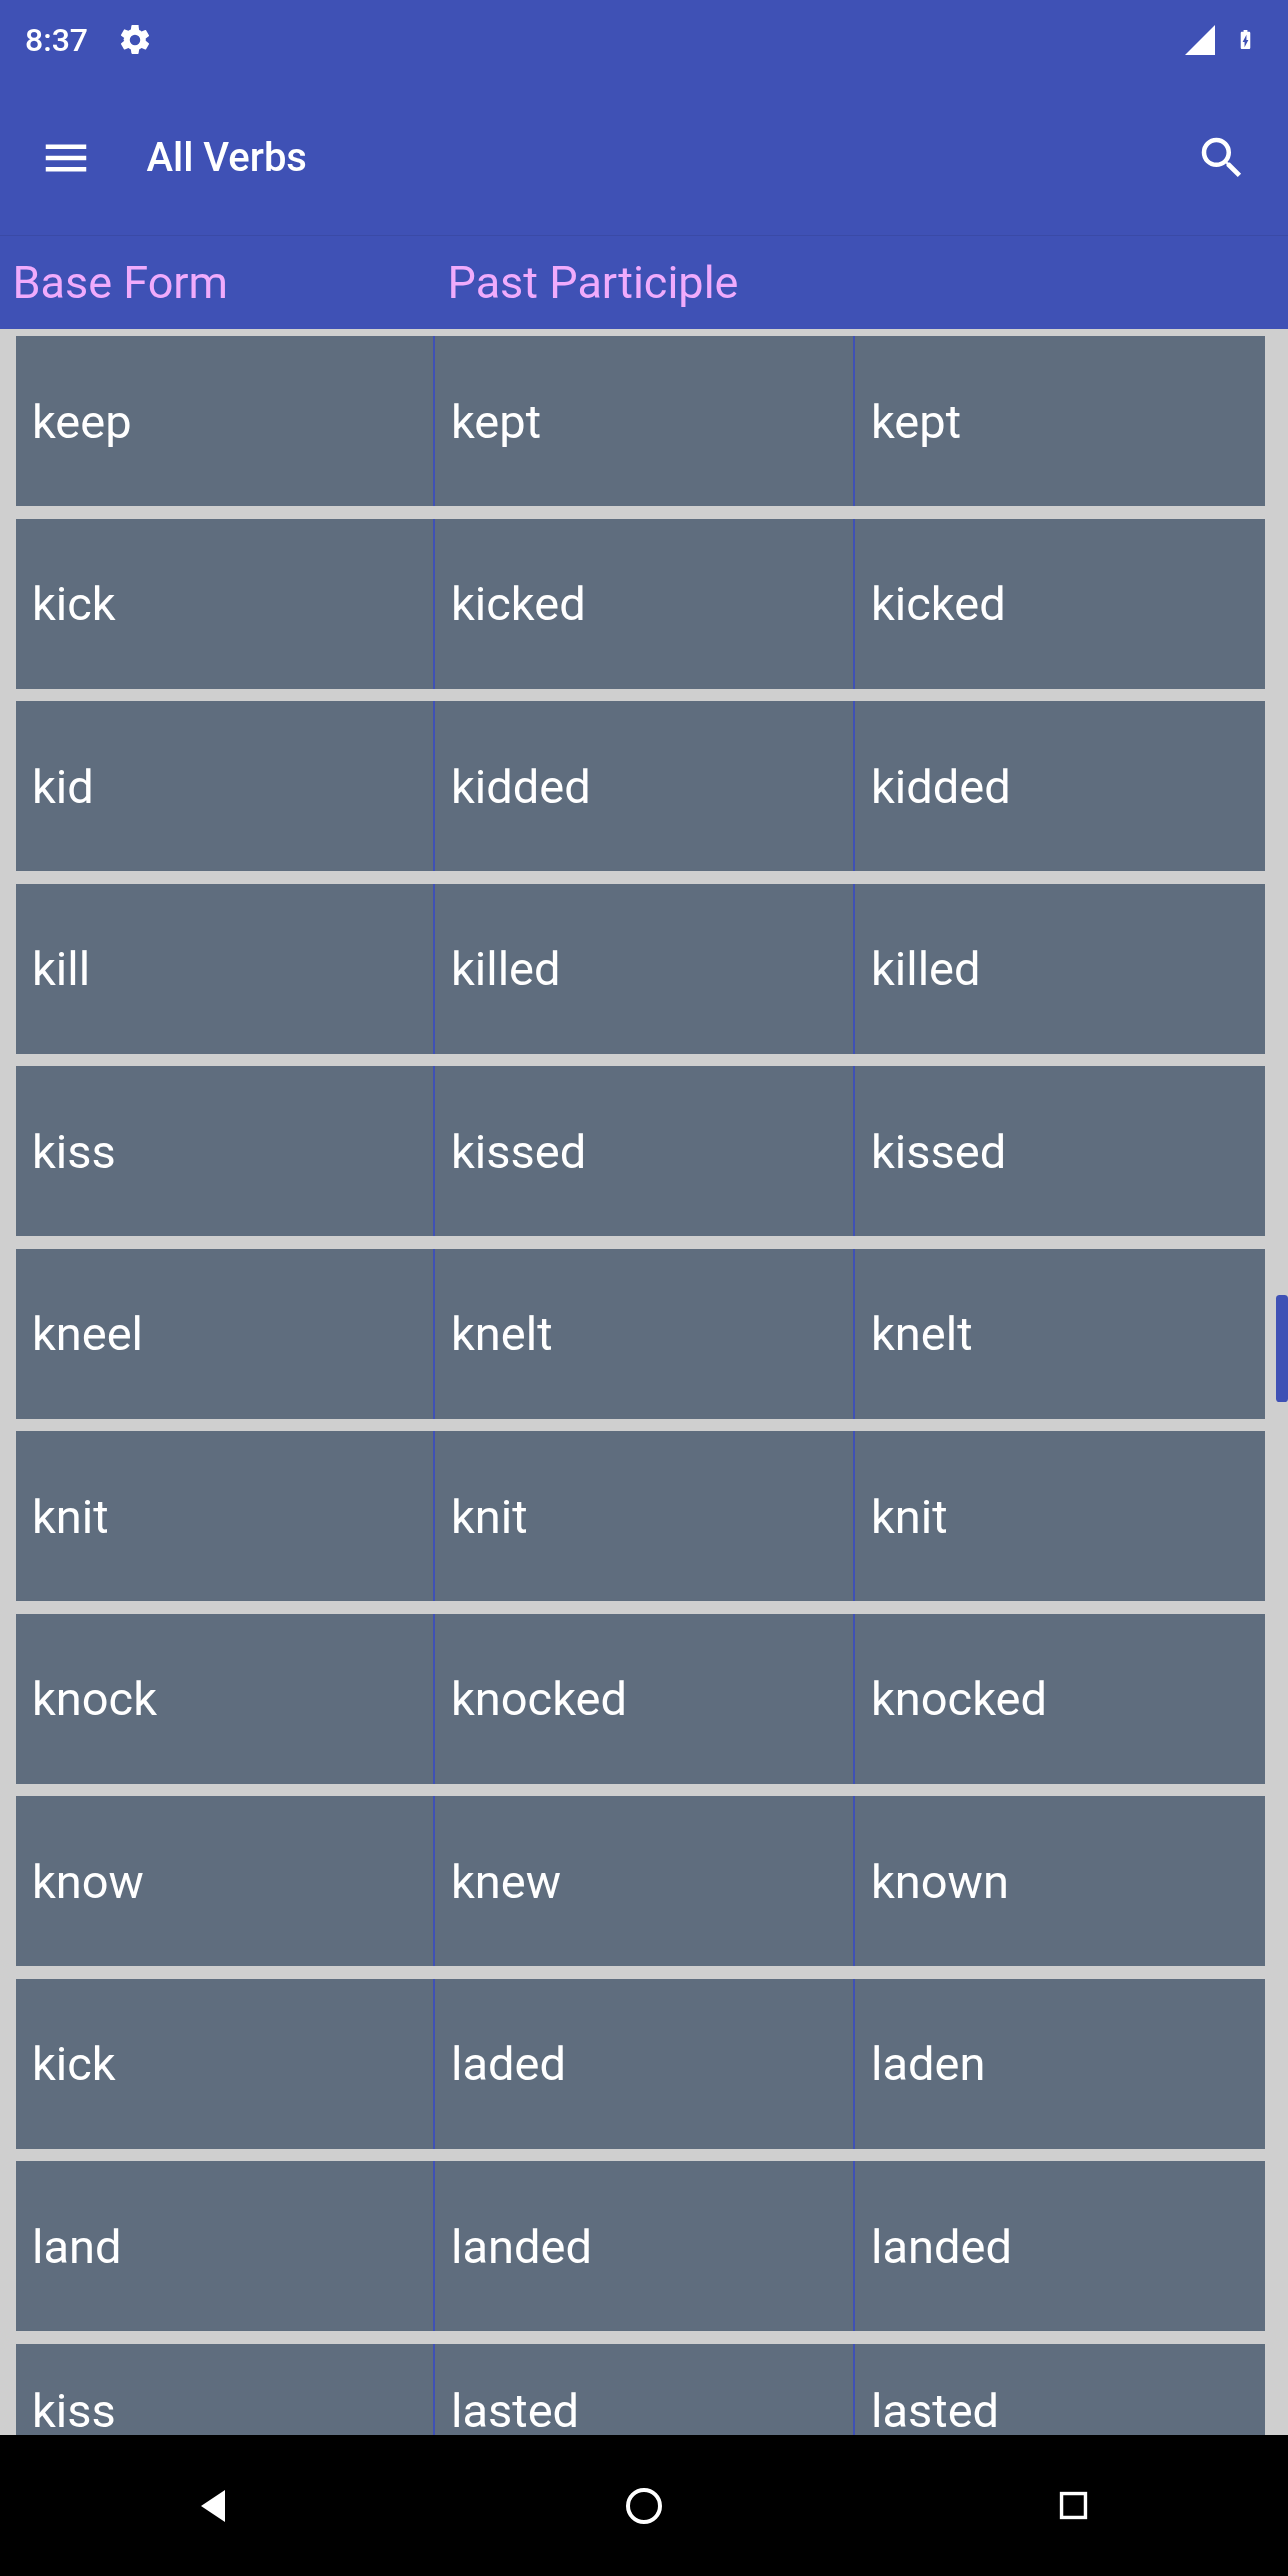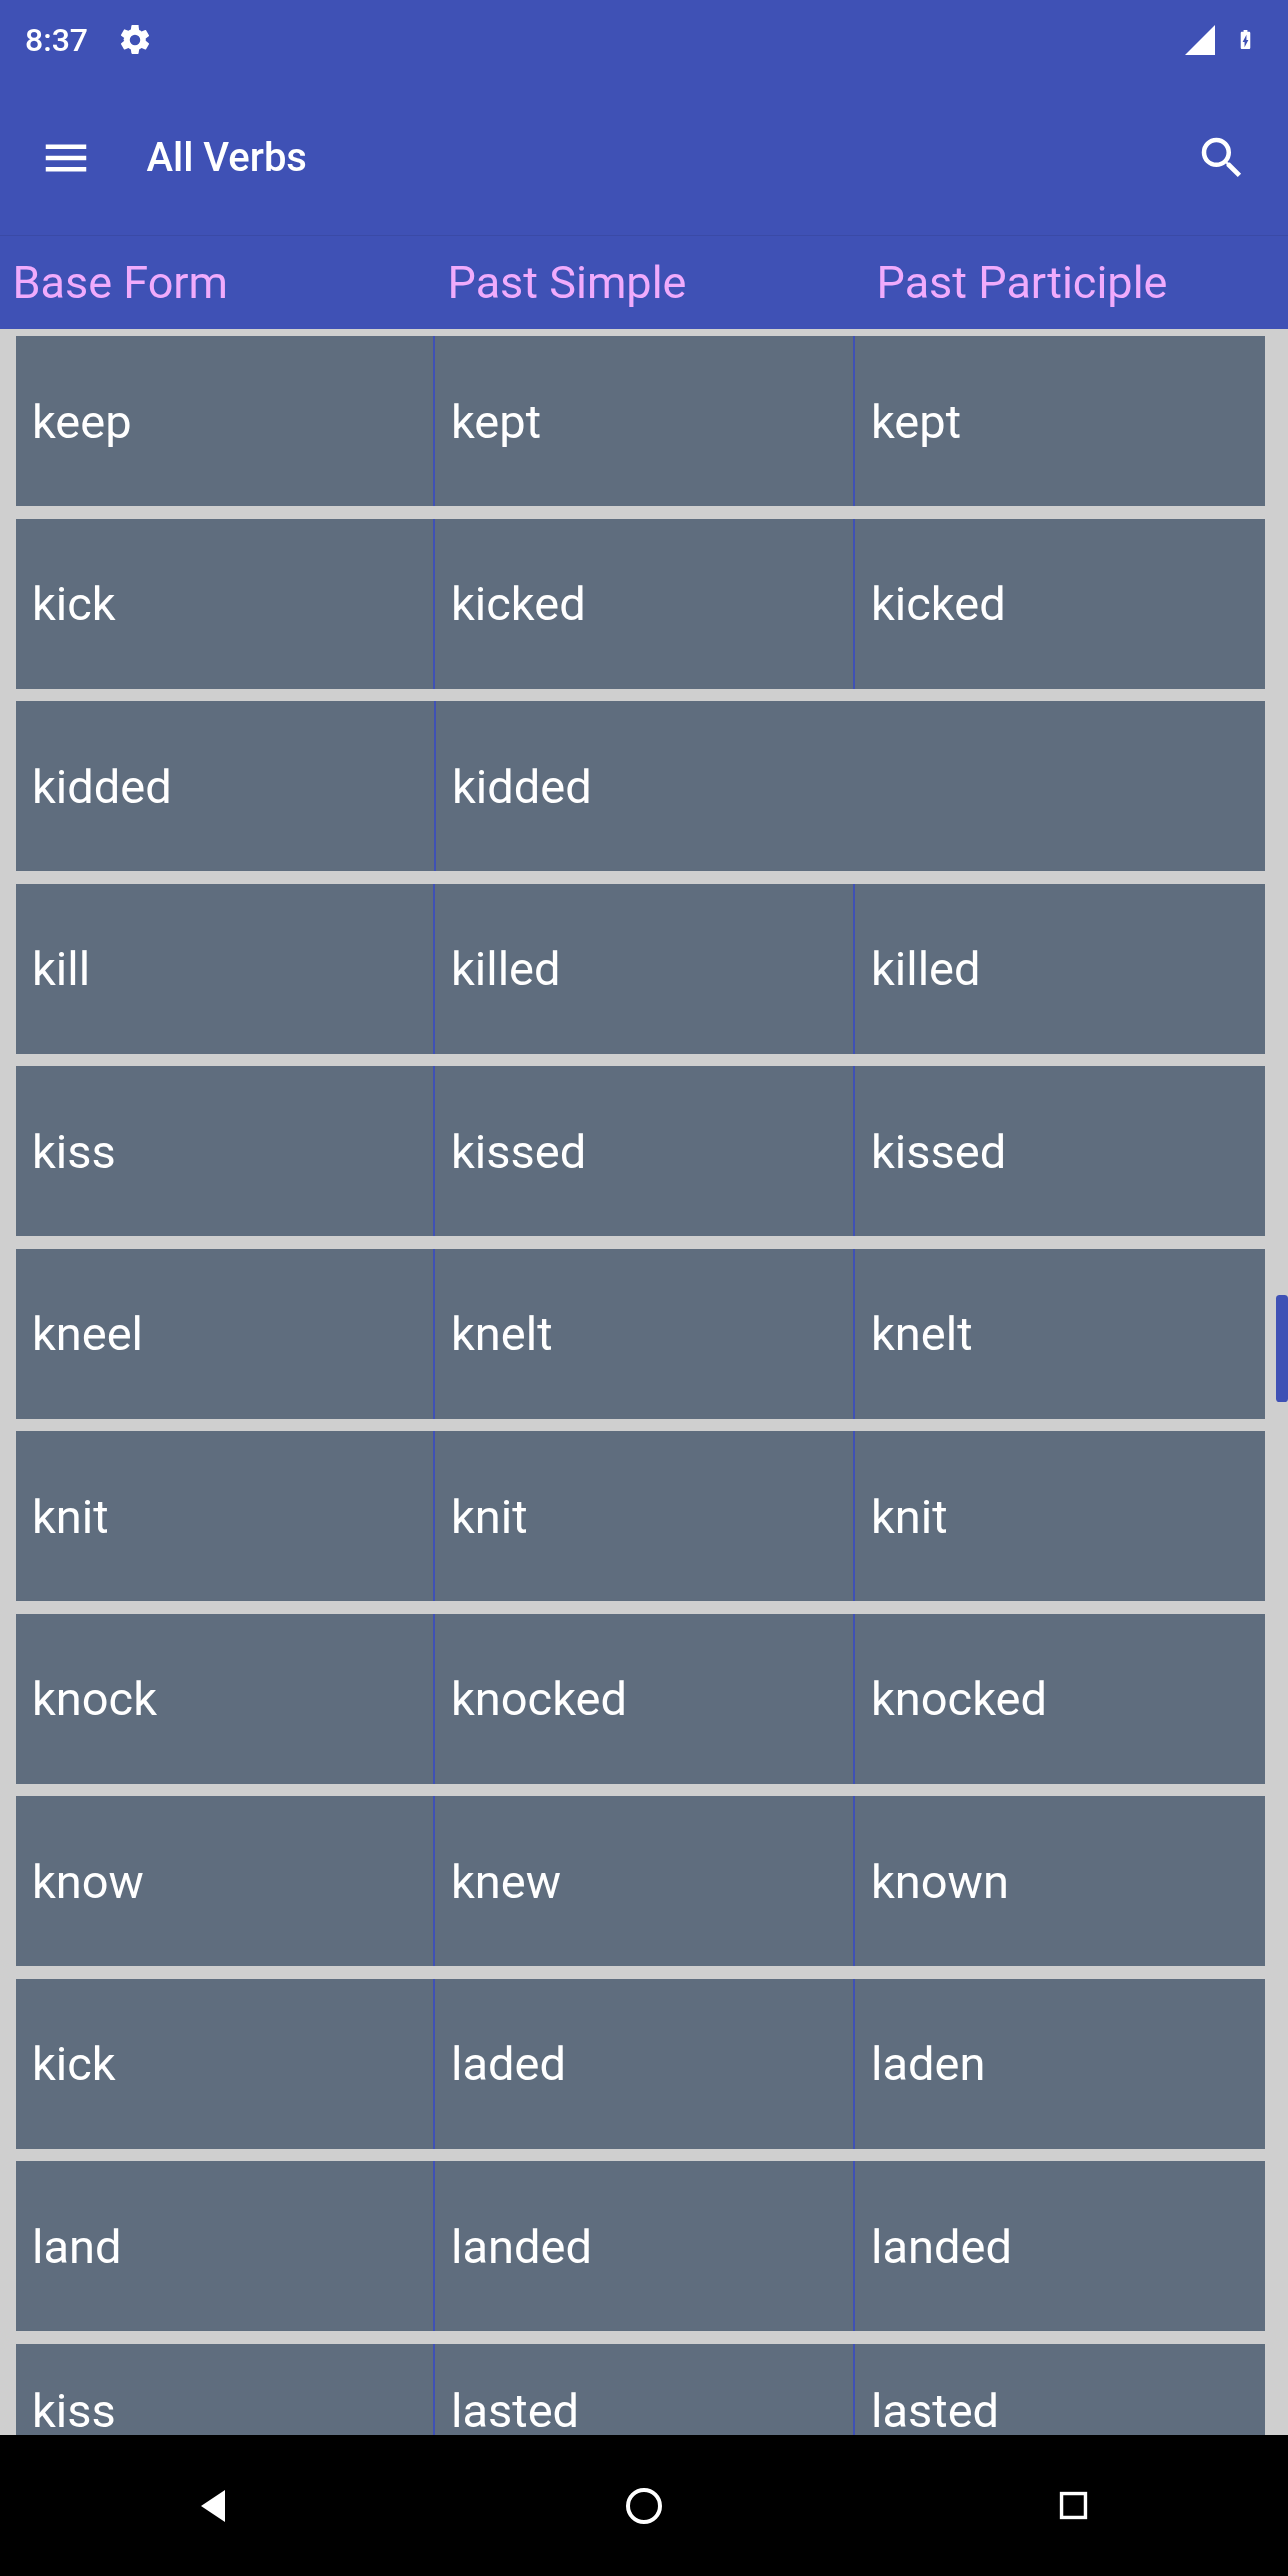--- a/index.html
+++ b/index.html
@@ -174,37 +174,37 @@
     <div class="app-title">All Verbs</div>
     <div class="search-btn">
       <svg viewBox="0 0 24 24" width="54" height="54" fill="#fff">
           <path d="M15.5 14h-.79l-.28-.27A6.471 6.471 0 0 0 16 9.5 6.5 6.5 0 1 0 9.5 16c1.61 0 3.09-.59 4.23-1.57l.27.28v.79l5 4.99L20.49 19l-4.99-5zm-6 0C7.01 14 5 11.99 5 9.5S7.01 5 9.5 5 14 7.01 14 9.5 11.99 14 9.5 14z"></path>
         </svg>
     </div>
   </div>
 
   <div class="column-headers">
     <div class="col-h c1">Base Form</div>
-    <div class="col-h c2">Past Simple</div>
     <div class="col-h c3">Past Participle</div>
   </div>
 
   <div class="table-viewport">
     <div class="rows" id="rows">
         <div class="verb-row">
           <div class="cell c1">keep</div>
           <div class="cell c2">kept</div>
           <div class="cell c3">kept</div>
         </div>
         <div class="verb-row">
           <div class="cell c1">kick</div>
           <div class="cell c2">kicked</div>
           <div class="cell c3">kicked</div>
         </div>
         <div class="verb-row">
+          <div class="cell c1">kid</div>
           <div class="cell c2">kidded</div>
           <div class="cell c3">kidded</div>
         </div>
         <div class="verb-row">
           <div class="cell c1">kill</div>
           <div class="cell c2">killed</div>
           <div class="cell c3">killed</div>
         </div>
         <div class="verb-row">
           <div class="cell c1">kiss</div>

